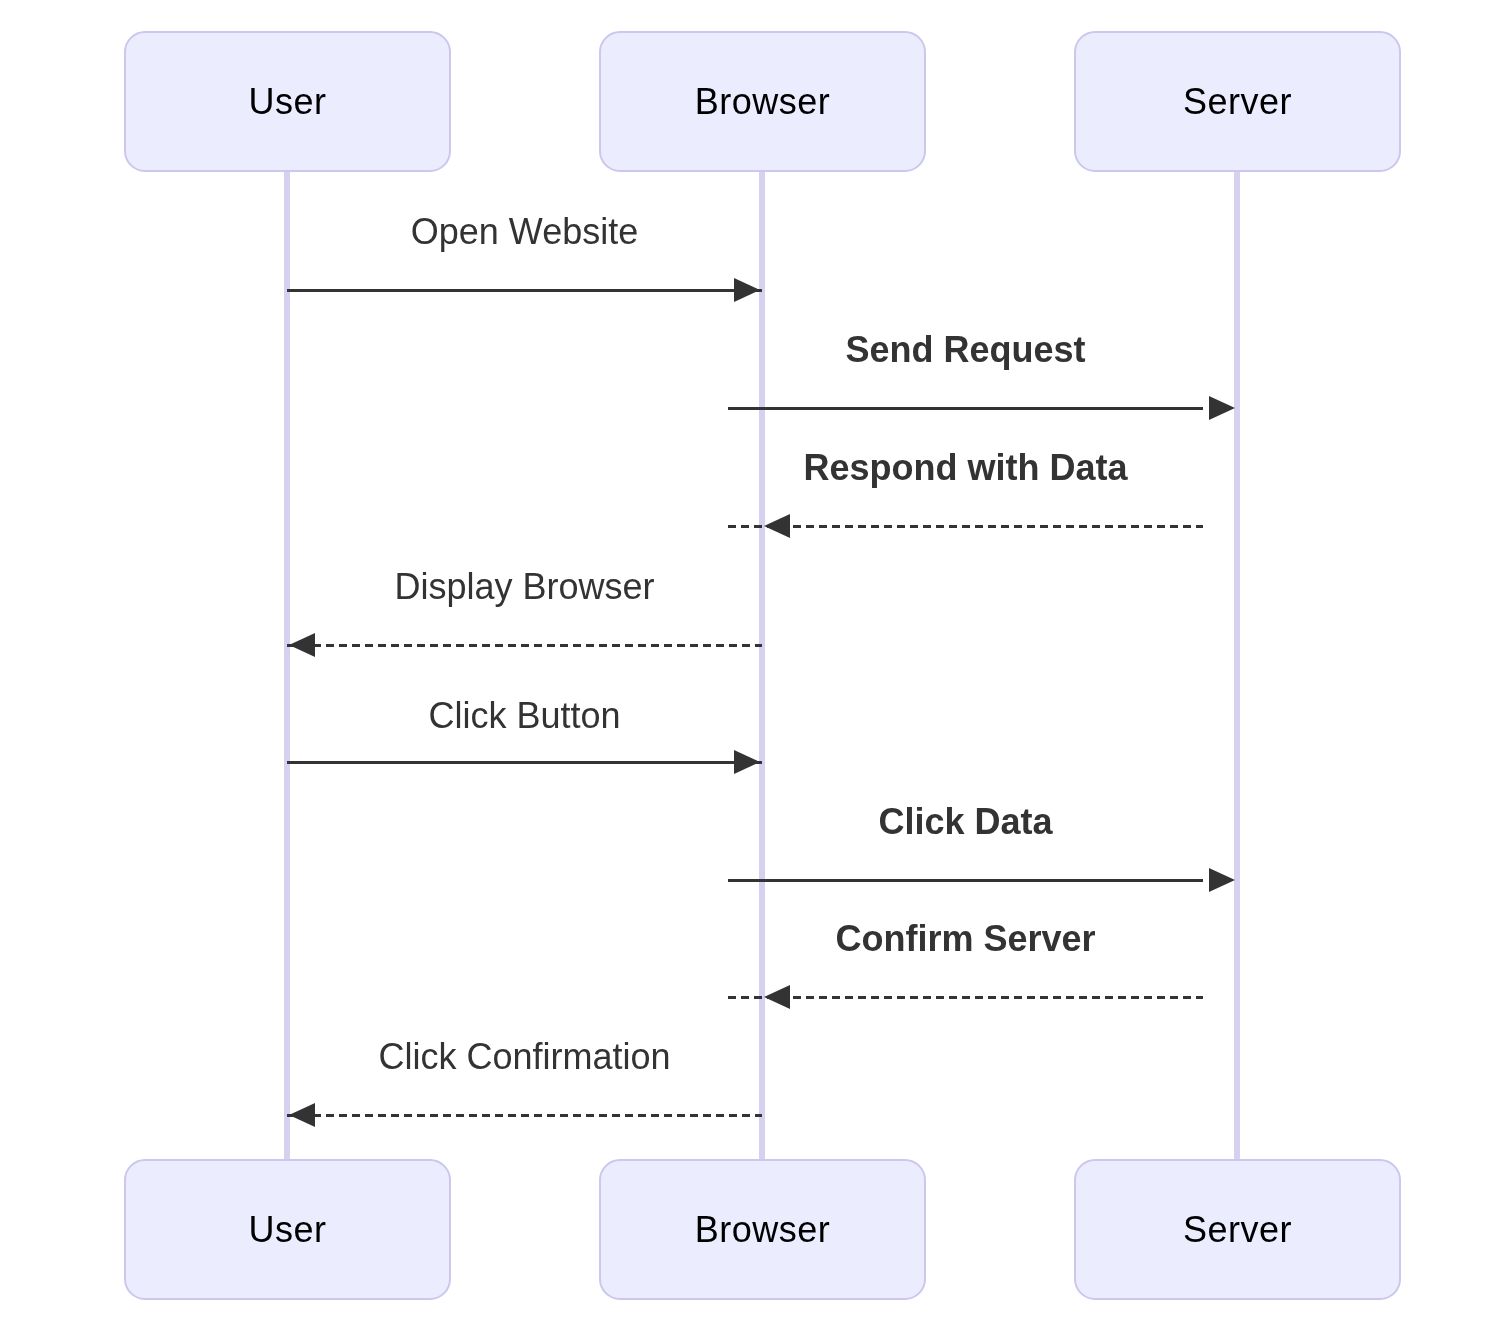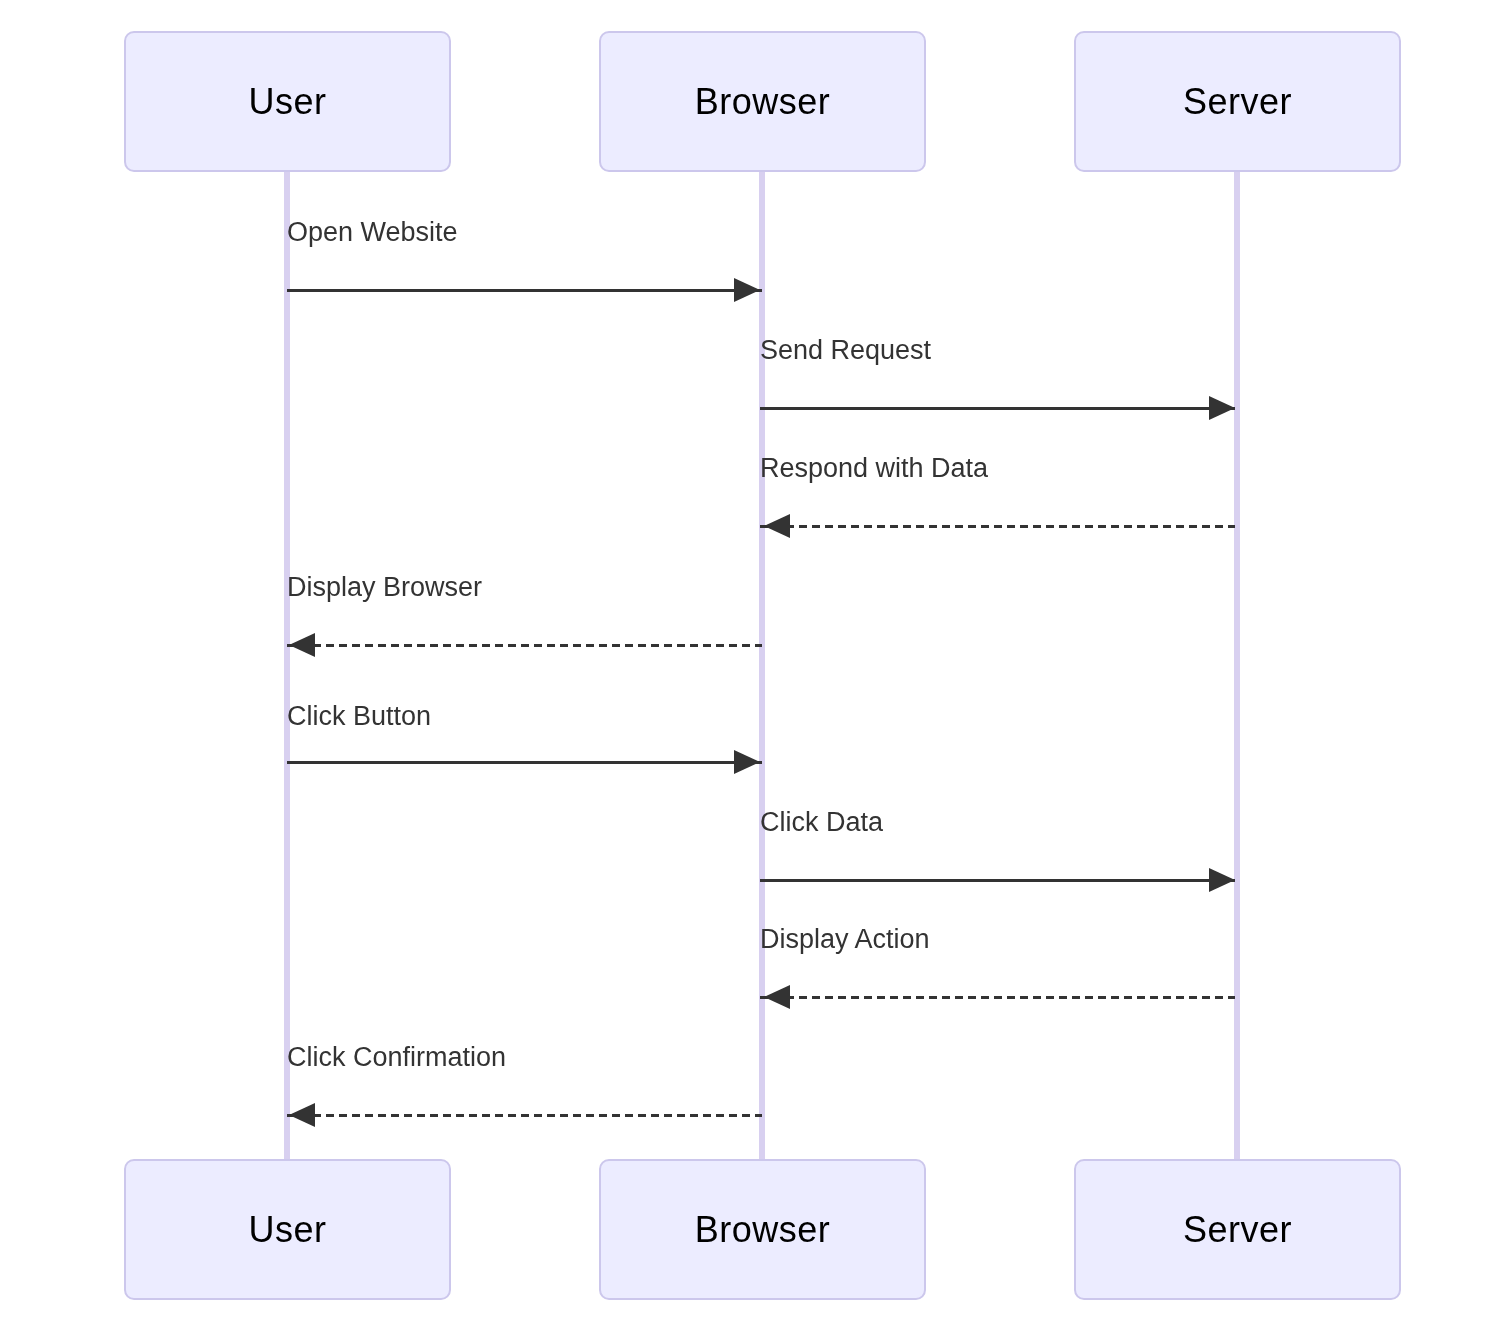--- a/index.html
+++ b/index.html
@@ -31,38 +31,38 @@
     height: 988px;
     background: var(--lifeline);
     z-index: 1;
   }
   .actor-box {
     position: absolute;
     width: 327px;
     height: 141px;
     background: var(--actor-fill);
     border: 2px solid var(--actor-border);
-    border-radius: 10px;
+    border-radius: 21px;
     display: flex;
     align-items: center;
     justify-content: center;
     z-index: 5;
   }
   .actor-label {
     font-size: 36px;
     color: var(--actor-text);
     letter-spacing: 0.5px;
   }
   .msg-label {
     position: absolute;
     width: 475px;
     height: 48px;
     line-height: 48px;
-    text-align: left;
-    font-size: 27px;
+    text-align: center;
+    font-size: 36px;
     color: var(--message-text);
     z-index: 4;
     white-space: nowrap;
   }
   .msg-line {
     position: absolute;
     width: 475px;
     height: 3px;
     z-index: 2;
   }
@@ -78,21 +78,21 @@
     height: 0;
     border-top: 12px solid transparent;
     border-bottom: 12px solid transparent;
     z-index: 3;
   }
   .arrowhead.right { border-left: 26px solid var(--arrow); }
   .arrowhead.left  { border-right: 26px solid var(--arrow); }
 
   
   .span-ub { left: 287px; }  
-  .span-bs { left: 760px; }  
+  .span-bs { left: 728px; font-weight: bold; }  
 </style>
 </head>
 <body>
 
 <div class="diagram">
 
   <div class="lifeline" style="left:284px"></div>
   <div class="lifeline" style="left:759px"></div>
   <div class="lifeline" style="left:1234px"></div>
 
@@ -146,21 +146,21 @@
     <div class="arrowhead right" style="left:734px; top:750px"></div>
   </div>
 
   <div>
     <div class="msg-label span-bs" style="top:798px">Click Data</div>
     <div class="msg-line solid span-bs" style="top:879px"></div>
     <div class="arrowhead right" style="left:1209px; top:868px"></div>
   </div>
 
   <div>
-    <div class="msg-label span-bs" style="top:915px">Display Action</div>
+    <div class="msg-label span-bs" style="top:915px">Confirm Server</div>
     <div class="msg-line dashed span-bs" style="top:996px"></div>
     <div class="arrowhead left" style="left:764px; top:985px"></div>
   </div>
 
   <div>
     <div class="msg-label span-ub" style="top:1033px">Click Confirmation</div>
     <div class="msg-line dashed span-ub" style="top:1114px"></div>
     <div class="arrowhead left" style="left:289px; top:1103px"></div>
   </div>
 

